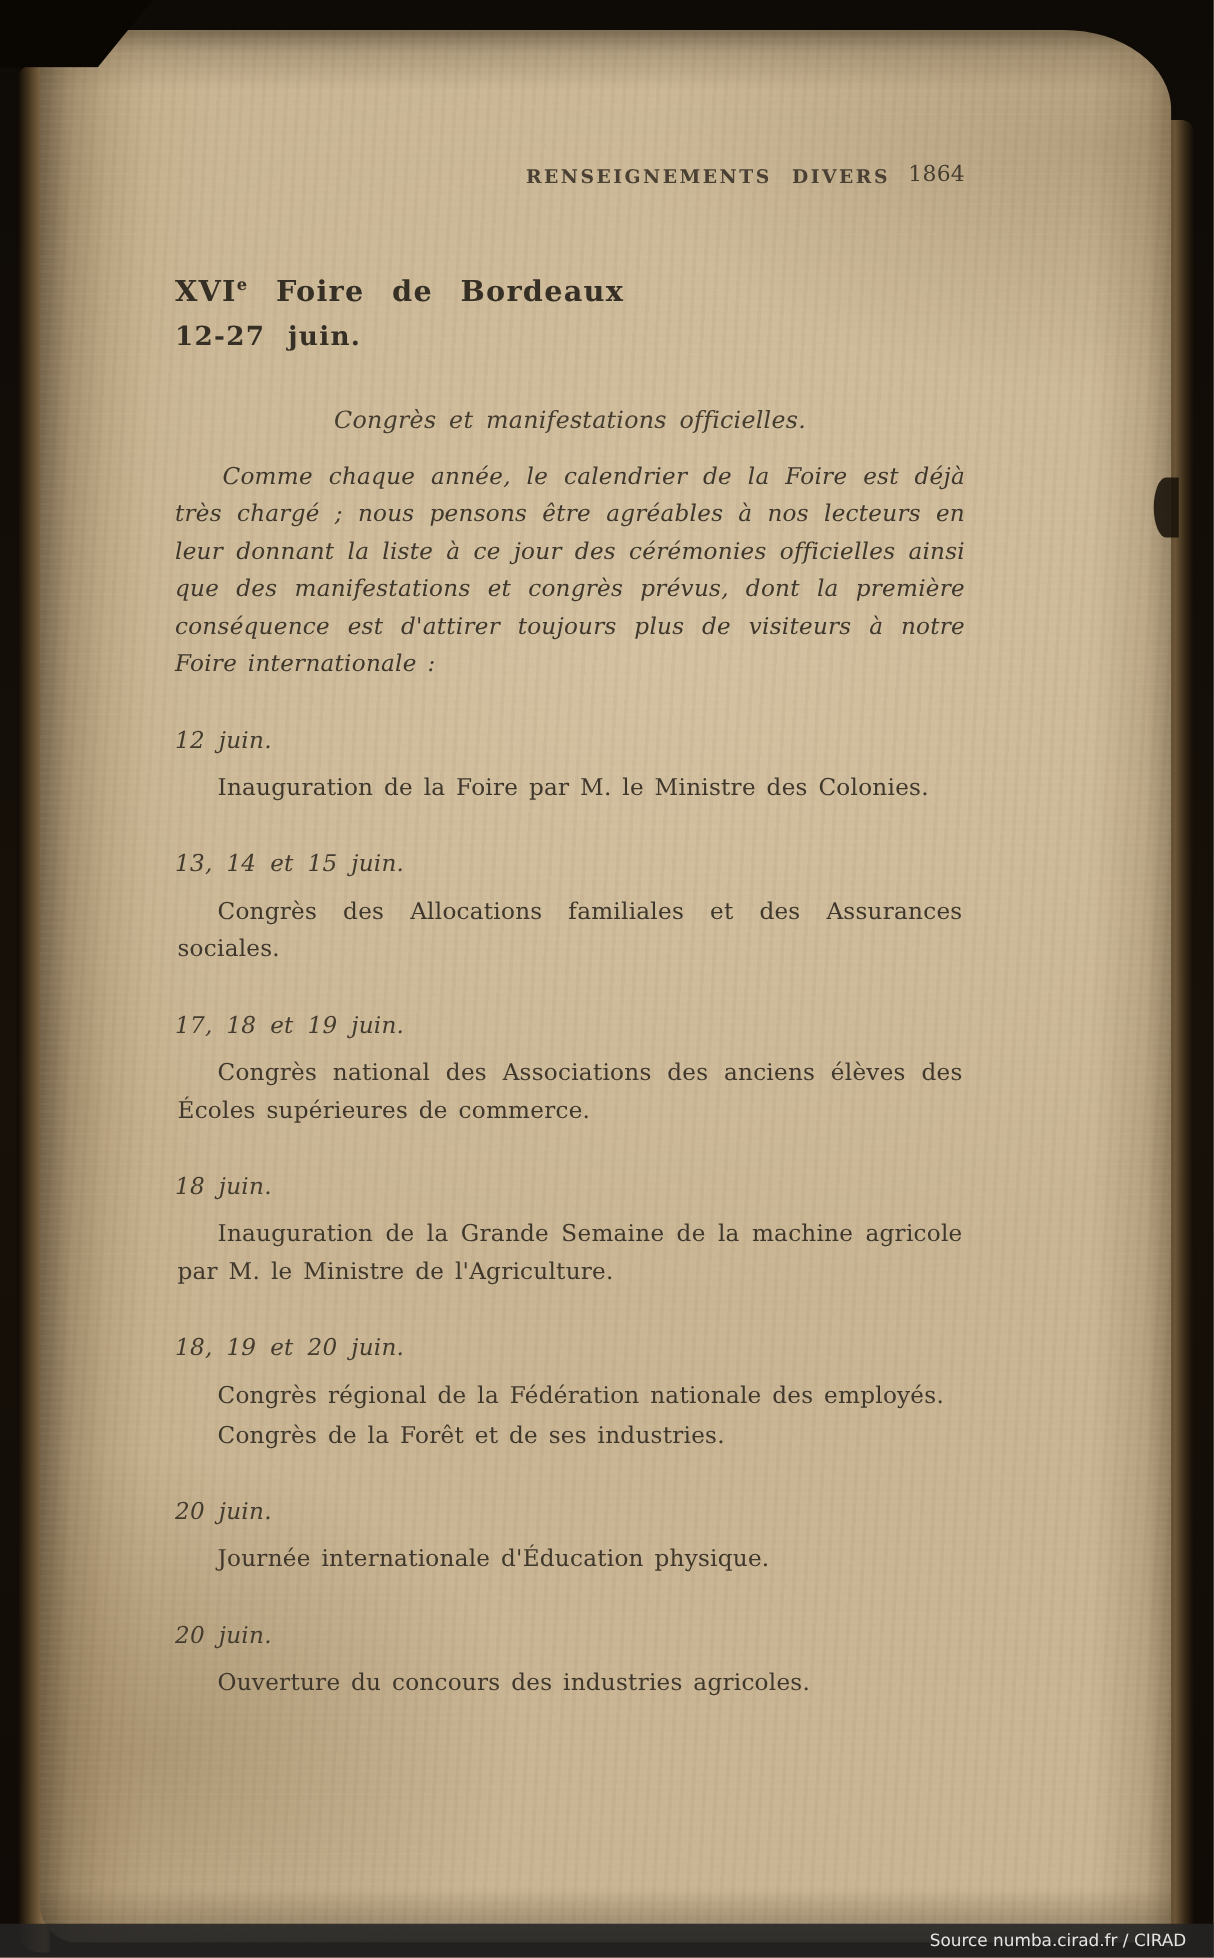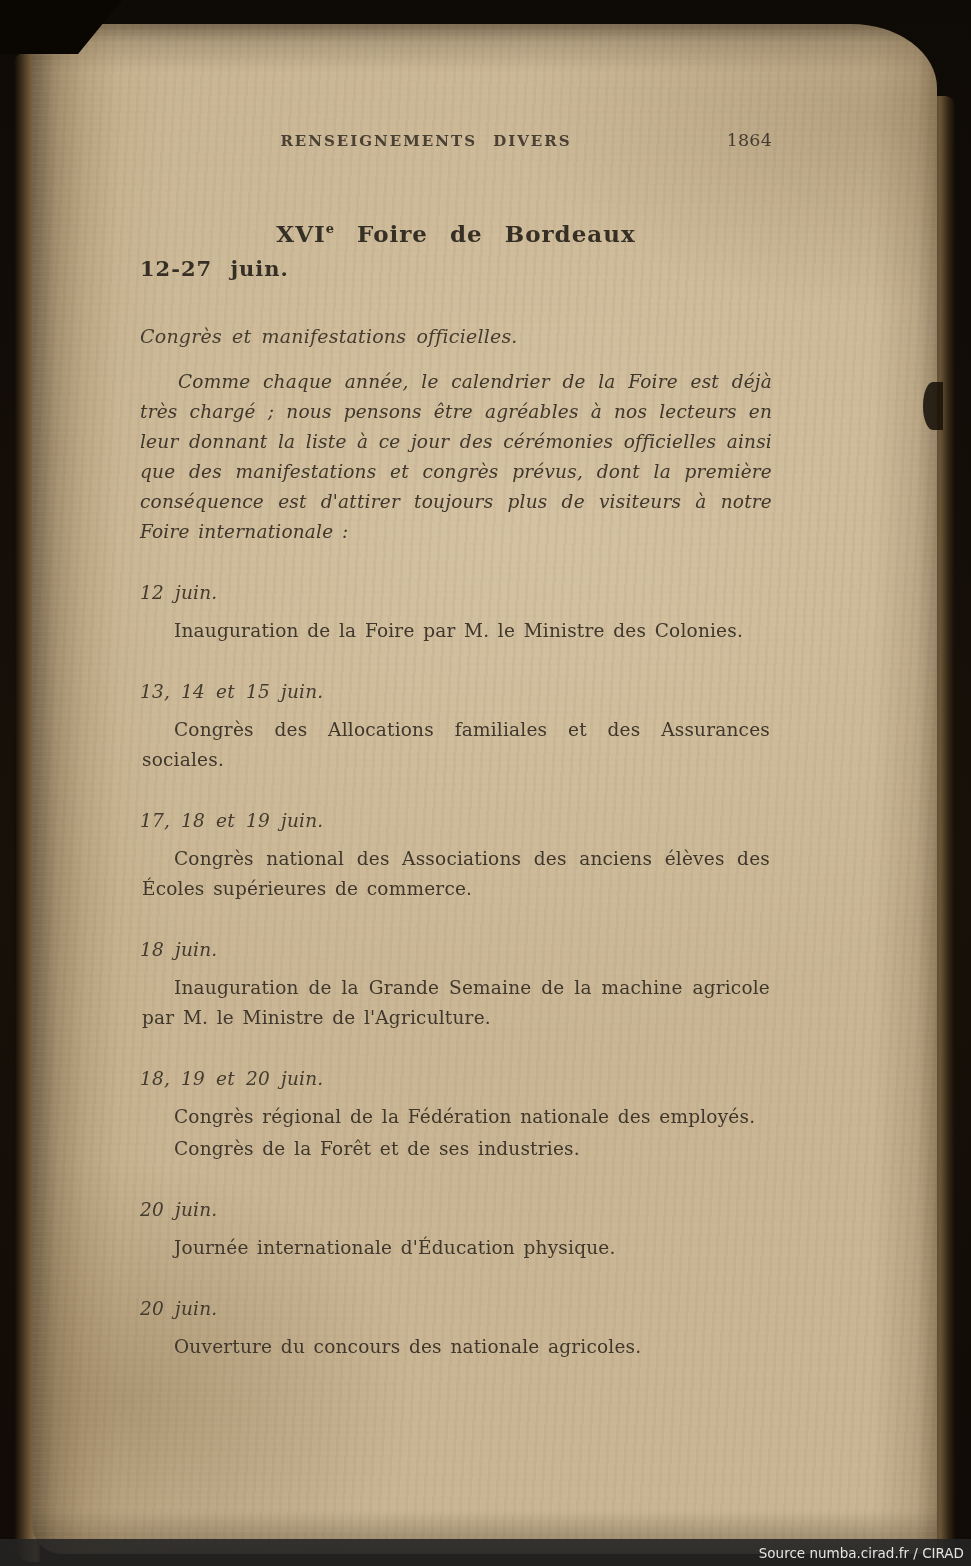--- a/index.html
+++ b/index.html
@@ -78,56 +78,56 @@
 
   .running-head {
     position: relative;
     margin-top: 108px;
     height: 24px;
     font-size: 15px;
   }
   .running-title {
     position: absolute;
     left: 0; right: 60px;
-    text-align: center;
+    text-align: right;
     font-weight: bold;
     letter-spacing: 2px;
     word-spacing: 9px;
     color: #4a4134;
   }
   .page-number {
     position: absolute;
     right: 0; top: -2px;
     font-size: 17.5px;
     color: #453c30;
   }
 
   .title {
     margin: 64px 0 0;
-    text-align: center;
+    text-align: left;
     font-size: 23px;
     font-weight: bold;
     color: #362f25;
     letter-spacing: 1px;
     word-spacing: 13px;
   }
   .title sup { font-size: 13px; }
   .title-dates {
     margin: 9px 0 0;
     text-align: left;
     font-size: 21px;
     font-weight: bold;
     color: #362f25;
     letter-spacing: 1px;
     word-spacing: 10px;
   }
 
   .section-heading {
     margin: 44px 0 0;
-    text-align: left;
+    text-align: center;
     font-style: italic;
     font-weight: normal;
     font-size: 19px;
     color: #453c30;
     word-spacing: 4px;
   }
 
   .body-par {
     margin: 20px 0 0;
     font-size: 18.5px;
@@ -156,21 +156,21 @@
   }
 
   
   .credit-bar {
     position: absolute;
     left: 0; right: 0; bottom: 0; height: 27px;
     background: rgba(36,36,36,0.88);
     display: flex;
     align-items: center;
     justify-content: flex-end;
-    padding-right: 7px;
+    padding-right: 22px;
     box-sizing: border-box;
     z-index: 5;
   }
   .credit-bar span {
     font-family: "DejaVu Sans", "Liberation Sans", sans-serif;
     font-size: 13.5px;
     color: #e4e4e4;
   }
 </style>
 </head>
@@ -223,21 +223,21 @@
         <p class="event">Congrès de la Forêt et de ses industries.</p>
       </div>
 
       <div class="entry">
         <p class="date-heading">20 juin.</p>
         <p class="event">Journée internationale d'Éducation physique.</p>
       </div>
 
       <div class="entry">
         <p class="date-heading">20 juin.</p>
-        <p class="event">Ouverture du concours des nationale agricoles.</p>
+        <p class="event">Ouverture du concours des industries agricoles.</p>
       </div>
 
     </div>
   </div>
 
   <div class="cover-corner"></div>
   <div class="right-notch"></div>
 
   <div class="credit-bar">
     <span>Source numba.cirad.fr / CIRAD</span>

